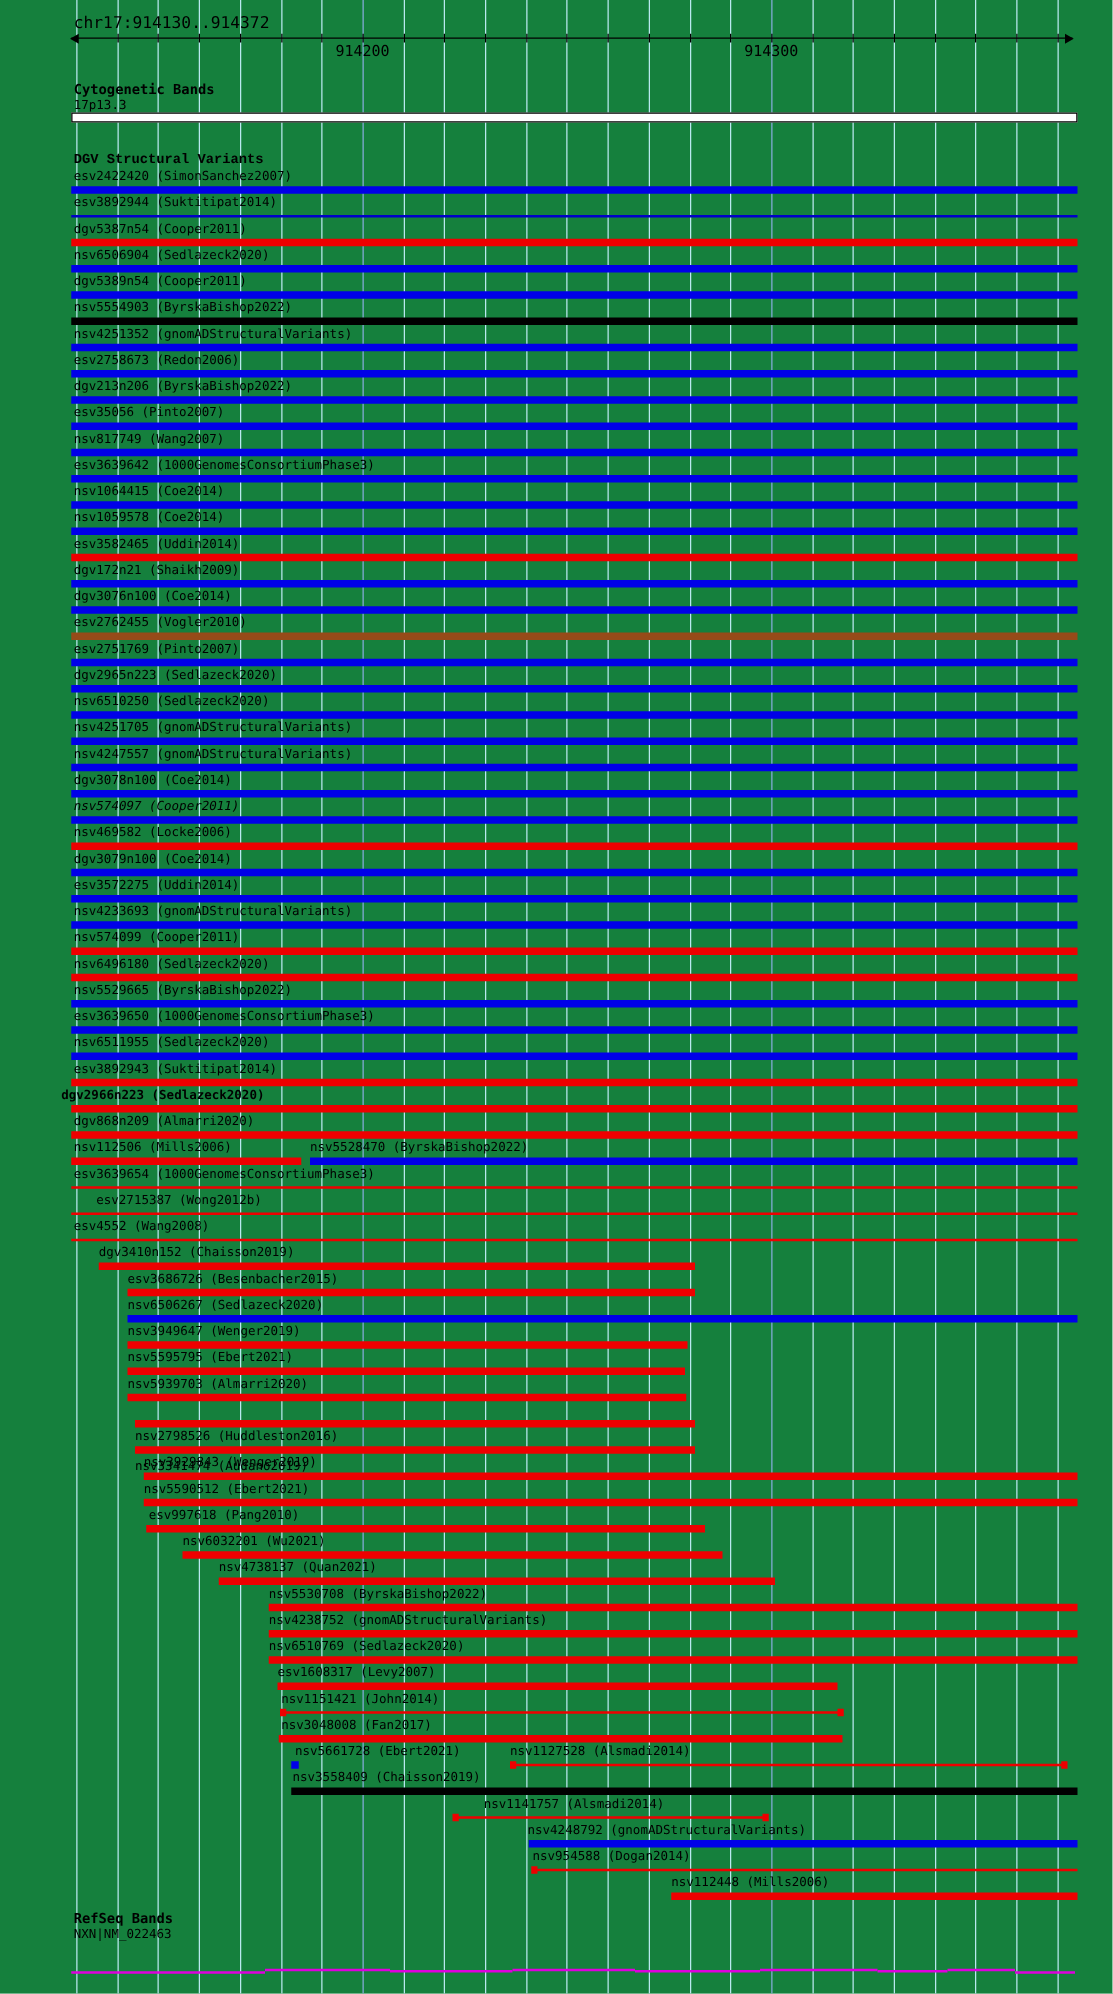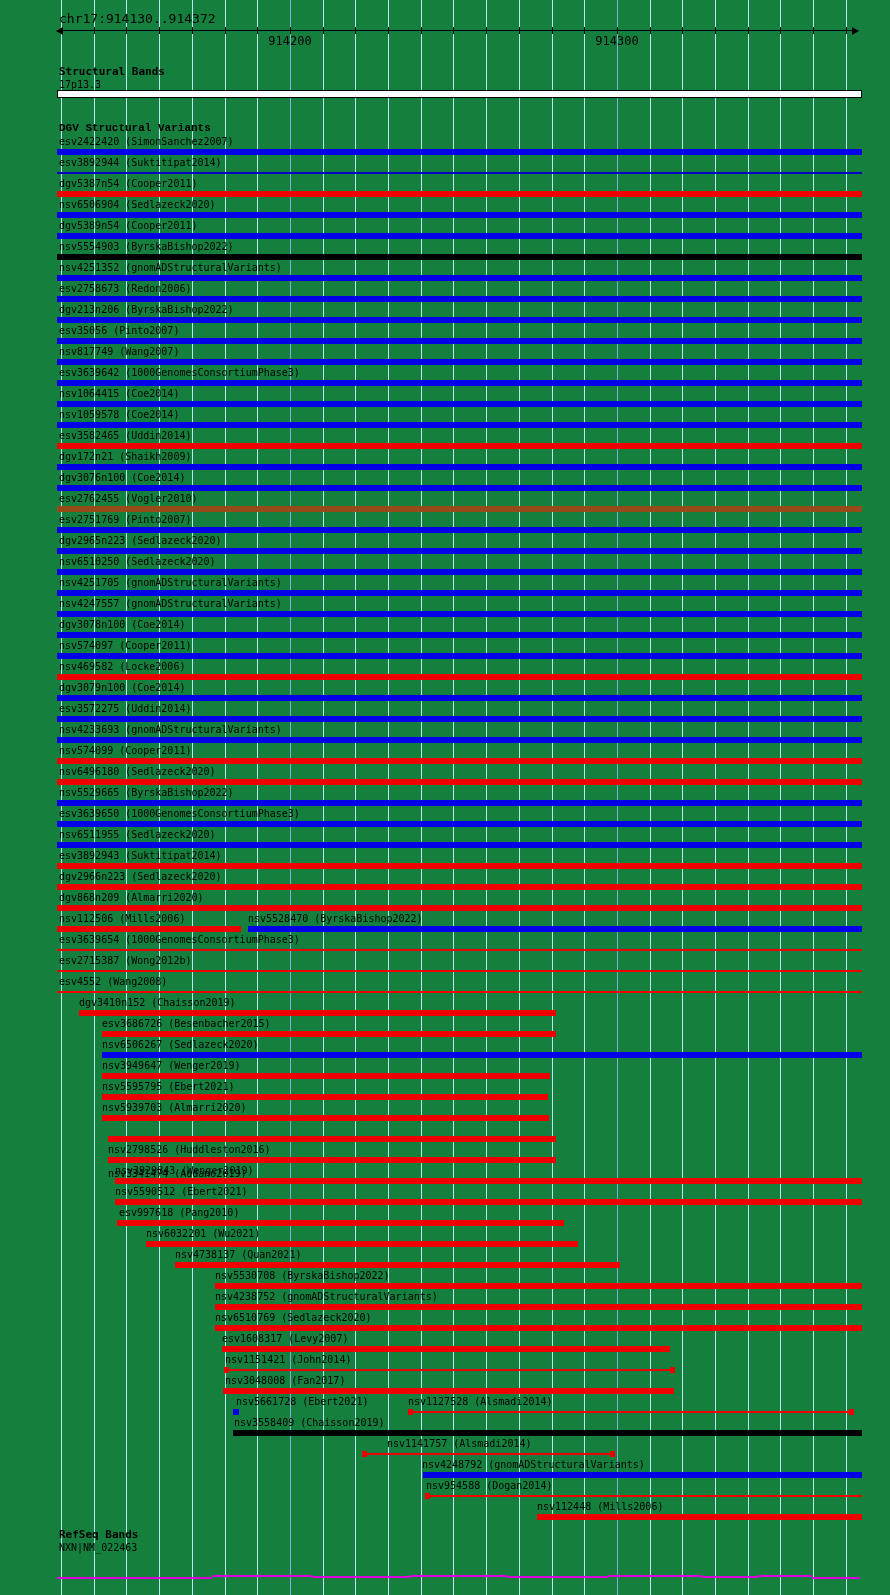--- a/index.html
+++ b/index.html
@@ -81,21 +81,21 @@
       <div class="ruler-tick" style="left: 748px; top: 27px;"></div>
       <div class="ruler-tick" style="left: 780px; top: 27px;"></div>
       <div class="ruler-tick" style="left: 813px; top: 27px;"></div>
       <div class="ruler-tick" style="left: 846px; top: 27px;"></div>
     </div>
   <div id="ruler-numbers">
       <div class="ruler-num" style="left: 290px; top: 35px;">914200</div>
       <div class="ruler-num" style="left: 617px; top: 35px;">914300</div>
     </div>
 
-  <div class="track-title" style="left: 59px; top: 66px;">Structural Bands</div>
+  <div class="track-title" style="left: 59px; top: 66px;">Cytogenetic Bands</div>
   <div class="sub-label" id="cyto-band-label" style="left: 59px; top: 79px;">17p13.3</div>
   <div class="cyto-band" id="cyto-band-rect" style="left: 57px; top: 90px; width: 805px; height: 8px;"></div>
 
   <div class="track-title" id="dgv-title" style="left: 59px; top: 122px; font-family: Liberation Mono, monospace;">DGV Structural Variants</div>
   <div id="dgv-rows">
       <div class="vlabel" style="left: 59px; top: 136px;">esv2422420 (SimonSanchez2007)</div>
       <div class="vbar" style="left: 57px; top: 149px; width: 805px; background: rgb(0, 0, 232);"></div>
       <div class="vlabel" style="left: 59px; top: 157px;">esv3892944 (Suktitipat2014)</div>
       <div class="vline" style="left: 57px; top: 172px; width: 805px; background: rgb(0, 0, 200);"></div>
       <div class="vlabel" style="left: 59px; top: 178px;">dgv5387n54 (Cooper2011)</div>
@@ -135,21 +135,21 @@
       <div class="vlabel" style="left: 59px; top: 535px;">dgv2965n223 (Sedlazeck2020)</div>
       <div class="vbar" style="left: 57px; top: 548px; width: 805px; background: rgb(0, 0, 232);"></div>
       <div class="vlabel" style="left: 59px; top: 556px;">nsv6510250 (Sedlazeck2020)</div>
       <div class="vbar" style="left: 57px; top: 569px; width: 805px; background: rgb(0, 0, 232);"></div>
       <div class="vlabel" style="left: 59px; top: 577px;">nsv4251705 (gnomADStructuralVariants)</div>
       <div class="vbar" style="left: 57px; top: 590px; width: 805px; background: rgb(0, 0, 232);"></div>
       <div class="vlabel" style="left: 59px; top: 598px;">nsv4247557 (gnomADStructuralVariants)</div>
       <div class="vbar" style="left: 57px; top: 611px; width: 805px; background: rgb(0, 0, 232);"></div>
       <div class="vlabel" style="left: 59px; top: 619px;">dgv3078n100 (Coe2014)</div>
       <div class="vbar" style="left: 57px; top: 632px; width: 805px; background: rgb(0, 0, 232);"></div>
-      <div class="vlabel" style="left: 59px; top: 640px;">nsv574097 (Cooper2011)</div>
+      <div class="vlabel" style="left: 59px; top: 640px; font-style: italic;">nsv574097 (Cooper2011)</div>
       <div class="vbar" style="left: 57px; top: 653px; width: 805px; background: rgb(0, 0, 232);"></div>
       <div class="vlabel" style="left: 59px; top: 661px;">nsv469582 (Locke2006)</div>
       <div class="vbar" style="left: 57px; top: 674px; width: 805px; background: rgb(238, 0, 0);"></div>
       <div class="vlabel" style="left: 59px; top: 682px;">dgv3079n100 (Coe2014)</div>
       <div class="vbar" style="left: 57px; top: 695px; width: 805px; background: rgb(0, 0, 232);"></div>
       <div class="vlabel" style="left: 59px; top: 703px; text-align: center;">esv3572275 (Uddin2014)</div>
       <div class="vbar" style="left: 57px; top: 716px; width: 805px; background: rgb(0, 0, 232);"></div>
       <div class="vlabel" style="left: 59px; top: 724px;">nsv4233693 (gnomADStructuralVariants)</div>
       <div class="vbar" style="left: 57px; top: 737px; width: 805px; background: rgb(0, 0, 232);"></div>
       <div class="vlabel" style="left: 59px; top: 745px;">nsv574099 (Cooper2011)</div>
@@ -157,31 +157,31 @@
       <div class="vlabel" style="left: 59px; top: 766px;">nsv6496180 (Sedlazeck2020)</div>
       <div class="vbar" style="left: 57px; top: 779px; width: 805px; background: rgb(238, 0, 0);"></div>
       <div class="vlabel" style="left: 59px; top: 787px;">nsv5529665 (ByrskaBishop2022)</div>
       <div class="vbar" style="left: 57px; top: 800px; width: 805px; background: rgb(0, 0, 232);"></div>
       <div class="vlabel" style="left: 59px; top: 808px;">esv3639650 (1000GenomesConsortiumPhase3)</div>
       <div class="vbar" style="left: 57px; top: 821px; width: 805px; background: rgb(0, 0, 232);"></div>
       <div class="vlabel" style="left: 59px; top: 829px;">nsv6511955 (Sedlazeck2020)</div>
       <div class="vbar" style="left: 57px; top: 842px; width: 805px; background: rgb(0, 0, 232);"></div>
       <div class="vlabel" style="left: 59px; top: 850px;">esv3892943 (Suktitipat2014)</div>
       <div class="vbar" style="left: 57px; top: 863px; width: 805px; background: rgb(238, 0, 0);"></div>
-      <div class="vlabel" style="left: 59px; top: 871px;">dgv2966n223 (Sedlazeck2020)</div>
+      <div class="vlabel" style="left: 49px; top: 871px; font-weight: bold;">dgv2966n223 (Sedlazeck2020)</div>
       <div class="vbar" style="left: 57px; top: 884px; width: 805px; background: rgb(238, 0, 0);"></div>
       <div class="vlabel" style="left: 59px; top: 892px;">dgv868n209 (Almarri2020)</div>
       <div class="vbar" style="left: 57px; top: 905px; width: 805px; background: rgb(238, 0, 0);"></div>
       <div class="vlabel" style="left: 59px; top: 913px;">nsv112506 (Mills2006)</div>
       <div class="vbar" style="left: 57px; top: 926px; width: 184px; background: rgb(238, 0, 0);"></div>
       <div class="vlabel" style="left: 248px; top: 913px;">nsv5528470 (ByrskaBishop2022)</div>
       <div class="vbar" style="left: 248px; top: 926px; width: 614px; background: rgb(0, 0, 232);"></div>
       <div class="vlabel" style="left: 59px; top: 934px;">esv3639654 (1000GenomesConsortiumPhase3)</div>
       <div class="vline" style="left: 57px; top: 949px; width: 805px; background: rgb(238, 0, 0);"></div>
-      <div class="vlabel" style="left: 59px; top: 955px; text-align: center;">esv2715387 (Wong2012b)</div>
+      <div class="vlabel" style="left: 77px; top: 955px; text-align: center;">esv2715387 (Wong2012b)</div>
       <div class="vline" style="left: 57px; top: 970px; width: 805px; background: rgb(238, 0, 0);"></div>
       <div class="vlabel" style="left: 59px; top: 976px;">esv4552 (Wang2008)</div>
       <div class="vline" style="left: 57px; top: 991px; width: 805px; background: rgb(238, 0, 0);"></div>
       <div class="vlabel" style="left: 79px; top: 997px;">dgv3410n152 (Chaisson2019)</div>
       <div class="vbar" style="left: 79px; top: 1010px; width: 477px; background: rgb(238, 0, 0);"></div>
       <div class="vlabel" style="left: 102px; top: 1018px;">esv3686726 (Besenbacher2015)</div>
       <div class="vbar" style="left: 102px; top: 1031px; width: 454px; background: rgb(238, 0, 0);"></div>
       <div class="vlabel" style="left: 102px; top: 1039px; text-align: center;">nsv6506267 (Sedlazeck2020)</div>
       <div class="vbar" style="left: 102px; top: 1052px; width: 760px; background: rgb(0, 0, 232);"></div>
       <div class="vlabel" style="left: 102px; top: 1060px;">nsv3949647 (Wenger2019)</div>

